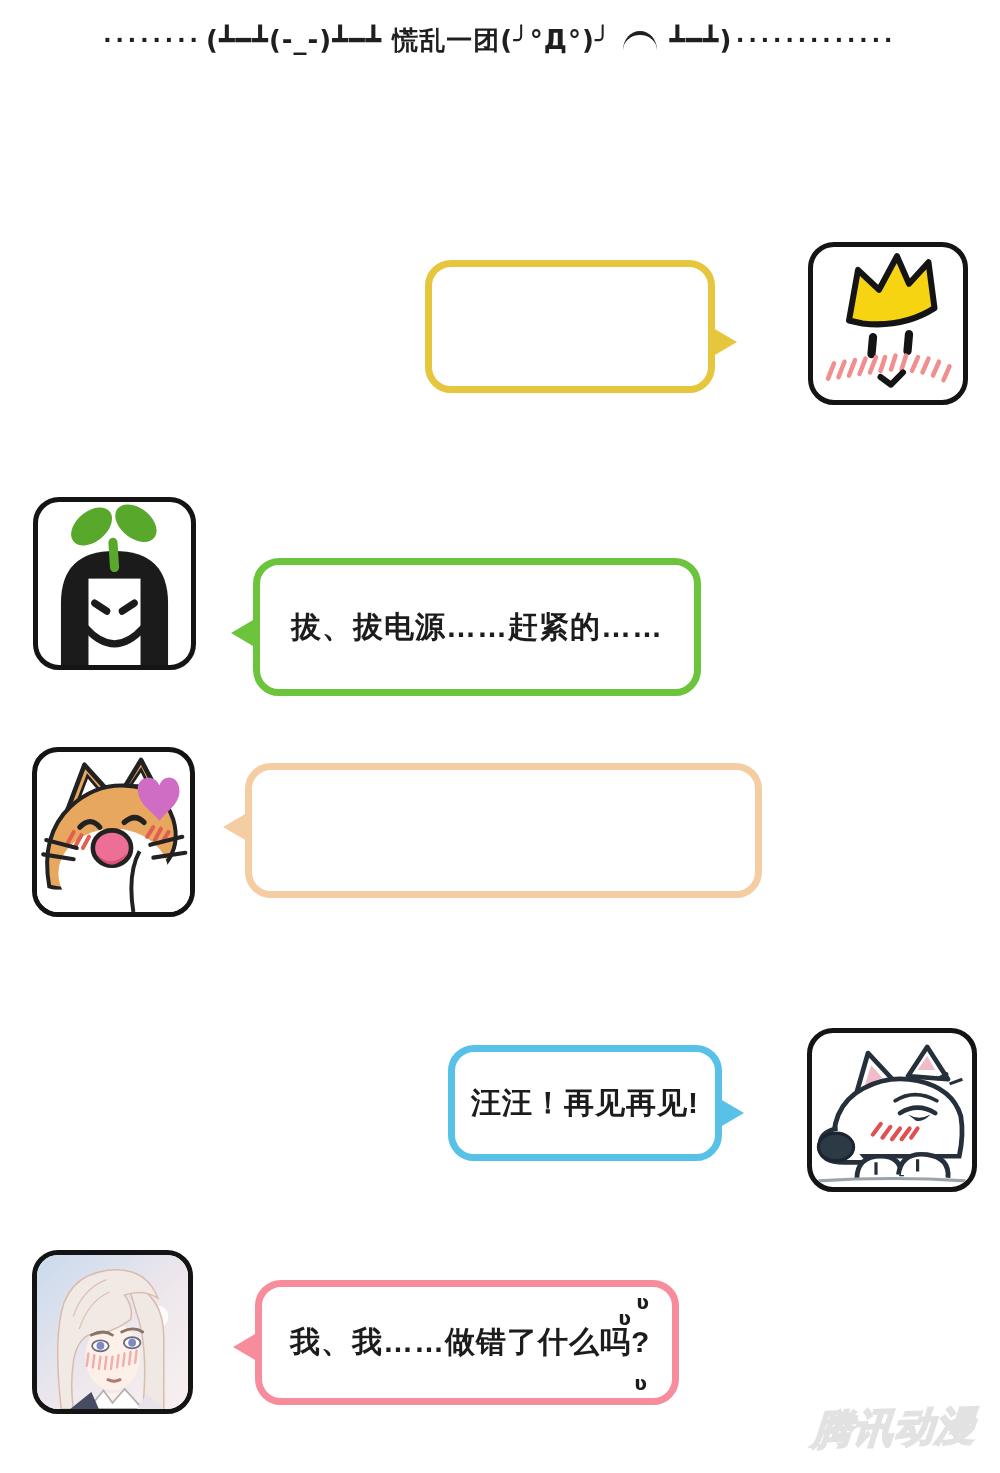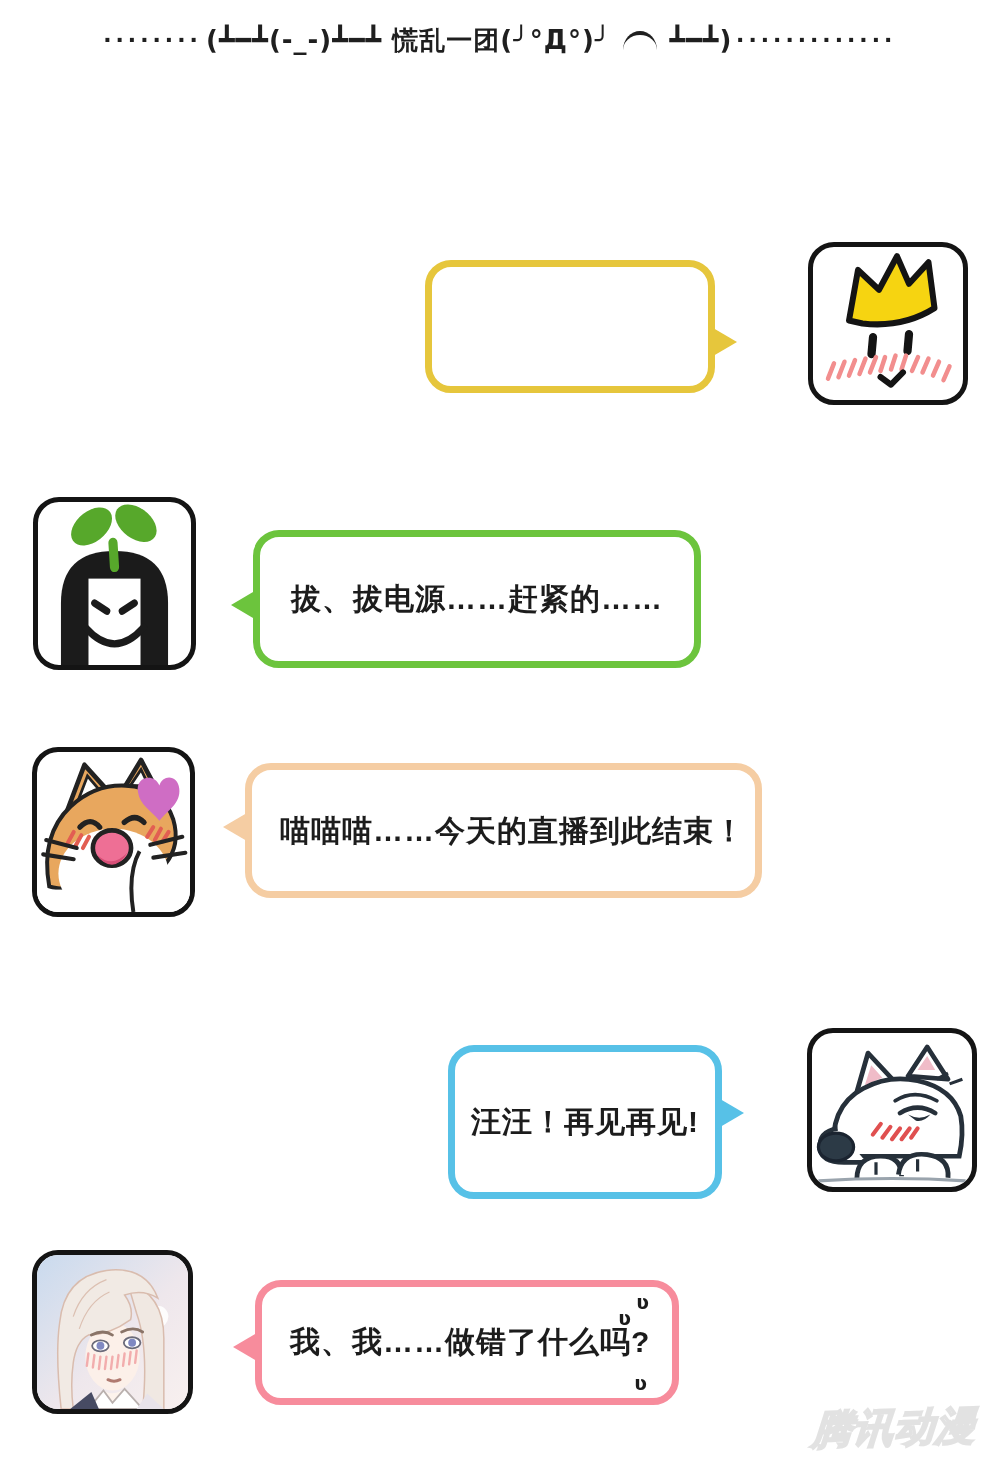--- a/index.html
+++ b/index.html
@@ -28,33 +28,33 @@
     box-sizing:border-box;display:flex;align-items:center;
     font-weight:700;font-size:30px;color:#1c1c1c;letter-spacing:1px;
   }
   .bubble .txt{width:100%;}
   .center .txt{text-align:center;}
   .tail{position:absolute;width:0;height:0;border-style:solid;}
   .tail-right{right:-29px;border-width:17px 0 17px 29px;border-color:transparent;}
   .tail-left{left:-29px;border-width:17px 29px 17px 0;border-color:transparent;}
 
   .c-yellow{border-color:#e6c63c;} .c-yellow .tail-right{border-left-color:#e6c63c;}
-  .c-green {border-color:#6cc43d;} .c-green  .tail-left {border-right-color:#6cc43d;}
+  .c-green {border-color:#6cc43d;margin-top:28px;} .c-green  .tail-left {border-right-color:#6cc43d;}
   .c-peach {border-color:#f5cda3;} .c-peach  .tail-left {border-right-color:#f5cda3;}
   .c-blue  {border-color:#57c1e7;} .c-blue   .tail-right{border-left-color:#57c1e7;}
   .c-pink  {border-color:#f78c9c;} .c-pink   .tail-left {border-right-color:#f78c9c;}
 
   #bubble-1{left:425px;top:260px;width:290px;height:133px;justify-content:center;}
   #bubble-1 .tail-right{top:58px;}
   #bubble-2{left:253px;top:530px;width:448px;height:138px;justify-content:center;}
   #bubble-2 .tail-left{top:51px;}
   #bubble-3{left:245px;top:763px;width:517px;height:135px;padding-left:28px;
             flex-direction:column;justify-content:center;align-items:flex-start;line-height:44px;}
   #bubble-3 .tail-left{top:40px;}
-  #bubble-4{left:448px;top:1045px;width:274px;height:154px;justify-content:center;}
+  #bubble-4{left:448px;top:1045px;width:274px;height:116px;justify-content:center;}
   #bubble-4 .tail-right{top:44px;}
   #bubble-5{left:255px;top:1280px;width:424px;height:125px;padding-left:28px;}
   #bubble-5 .tail-left{top:43px;}
   .sweat{position:absolute;font-size:19px;font-weight:700;color:#1c1c1c;
          font-family:"DejaVu Sans",sans-serif;}
   .sweat.s1{top:4px;right:22px;}
   .sweat.s2{top:20px;right:40px;}
   .sweat.s3{bottom:4px;right:24px;}
 
   
@@ -157,21 +157,20 @@
       <line x1="6" y1="55" x2="26" y2="60"></line>
         <line x1="4" y1="64" x2="24" y2="67"></line>
       <line x1="74" y1="58" x2="95" y2="53"></line>
         <line x1="76" y1="66" x2="97" y2="63"></line>
     </g>
     <path d="M63,100 Q59,76 67,62" fill="none" stroke="#222222" stroke-width="2.6"></path>
     <path d="M80,21 C77,13 64,15 66,25 C67,33 75,37 80,43 C86,36 94,32 93,23 C92,14 82,14 80,21 Z" fill="#cf6dc4"></path>
   </svg>
 </div>
 <div class="bubble c-peach" id="bubble-3">
-  <span class="txt">喵喵喵……今天的直播到此结束！</span>
   <span class="tail tail-left"></span>
 </div>
 
 <div class="bubble c-blue center" id="bubble-4">
   <span class="txt">汪汪！再见再见!</span>
   <span class="tail tail-right"></span>
 </div>
 <div class="avatar" id="avatar-4">
   <svg viewBox="0 0 100 100" preserveAspectRatio="none">
     <path d="M27,42 L35,13 L52,32 Z" fill="#ffffff" stroke="#26303a" stroke-width="3" stroke-linejoin="round"></path>

